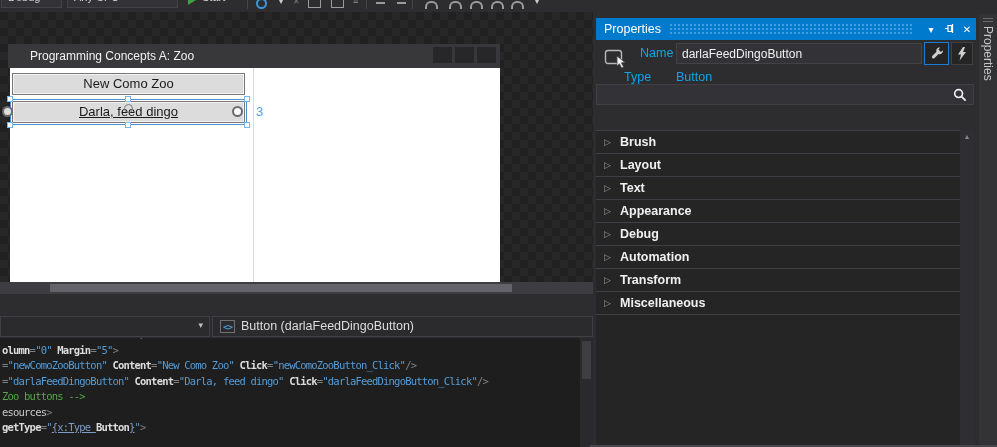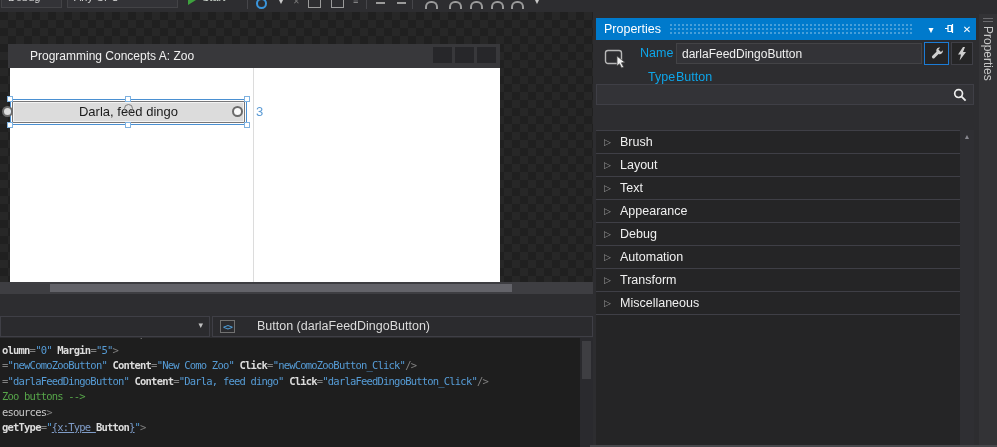--- a/index.html
+++ b/index.html
@@ -52,21 +52,21 @@
 
   
   #navbar{left:0;top:315px;width:593px;height:23px;background:#2d2d30;}
   .nav-combo{position:absolute;top:1px;height:21px;background:#2b2b2e;border:1px solid #3f3f46;box-sizing:border-box;}
   #nav-left{left:0;width:210px;}
   #nav-left-caret{position:absolute;right:6px;top:3px;color:#c0c0c0;font-size:9px;}
   #nav-right{left:212px;width:381px;color:#dcdcdc;font-size:12.5px;line-height:19px;}
   #xml-tag-icon{position:absolute;left:7px;top:3px;width:15px;height:13px;border:1px solid #717171;
                 color:#4e9cd6;font-size:9px;font-weight:bold;text-align:center;line-height:12px;
                 letter-spacing:-1px;box-sizing:border-box;font-family:"DejaVu Sans Mono",monospace;}
-  #nav-right-label{position:absolute;left:44px;top:0;}
+  #nav-right-label{position:absolute;left:28px;top:0;}
 
   
   #code-area{left:0;top:338px;width:593px;height:109px;background:#1e1e1e;overflow:hidden;}
   #code-lines{position:absolute;left:2px;top:-11px;font-family:"DejaVu Sans Mono",monospace;
               font-size:10.5px;letter-spacing:-0.8px;}
   .code-line{height:15.5px;line-height:15.5px;white-space:pre;}
   .seg-a{color:#dcdcdc;font-weight:600;}
   .seg-v{color:#569cd6;}
   .seg-t{color:#808080;}
   .seg-e{color:#c8c8c8;}
@@ -96,21 +96,21 @@
   #props-search{left:0;top:66px;width:378px;height:21px;background:#333337;border:1px solid #3f3f46;box-sizing:border-box;}
   #props-search input{position:absolute;left:4px;top:1px;width:340px;height:17px;background:transparent;
                       border:none;outline:none;color:#f0f0f0;font-size:12px;font-family:"Liberation Sans",sans-serif;}
   #search-icon{position:absolute;right:6px;top:3px;}
   #arrange-row{left:8px;top:90px;color:#f0f0f0;font-size:12.5px;font-weight:bold;}
   #arrange-caret{color:#c8c8c8;font-size:9px;padding-left:5px;font-weight:normal;}
   #cat-list{left:0;top:112px;width:364px;}
   .cat-row{height:23px;background:#252526;border-top:1px solid #3f3f46;box-sizing:border-box;
            display:flex;align-items:center;}
   .exp{color:#9a9a9a;font-size:9px;width:16px;padding-left:8px;}
-  .cat-label{color:#f0f0f0;font-size:12.5px;font-weight:normal;}
+  .cat-label{color:#f0f0f0;font-size:12.5px;font-weight:bold;}
   #props-filler{left:0;top:296px;width:364px;height:133px;background:#252526;border-top:1px solid #3f3f46;}
   #props-vscroll{left:364px;top:112px;width:14px;height:317px;background:#2f2f33;}
   #scroll-up{position:absolute;left:0;top:3px;width:14px;text-align:center;color:#87878f;font-size:7px;}
 
   
   #side-strip{left:979px;top:14px;width:18px;height:433px;background:#333336;}
   #side-strip-grip{position:absolute;left:4px;top:4px;width:10px;height:2px;
                    border-top:1px solid #6a6a6e;border-bottom:1px solid #6a6a6e;}
   #side-strip-label{position:absolute;left:2px;top:12px;writing-mode:vertical-rl;
                     color:#c8c8c8;font-size:12px;}
@@ -155,21 +155,24 @@
   <div id="dw-titlebar" class="abs">
     <span>Programming Concepts A: Zoo</span>
   </div>
   <div class="dw-chrome" style="left:425px;"></div>
   <div class="dw-chrome" style="left:447px;"></div>
   <div class="dw-chrome" style="left:469px;"></div>
 
   <div id="dw-surface" class="abs">
     <div id="dw-gridline" class="abs"></div>
 
-    <div class="wpf-btn" style="top:33px;">
+    <div class="wpf-btn" style="top:5px;">
+      <span>New Como Zoo</span>
+    </div>
+    <div class="wpf-btn" style="top:33px;text-decoration:underline;">
       <span>Darla, feed dingo</span>
     </div>
 
     <div id="sel-rect" class="abs"></div>
     <div class="sel-handle" style="left:-3px;top:28px;"></div>
     <div class="sel-handle" style="left:115px;top:28px;"></div>
     <div class="sel-handle" style="left:234px;top:28px;"></div>
     <div class="sel-handle" style="left:-3px;top:54px;"></div>
     <div class="sel-handle" style="left:115px;top:54px;"></div>
     <div class="sel-handle" style="left:234px;top:54px;"></div>
@@ -235,21 +238,21 @@
     <svg width="14" height="14" viewBox="0 0 16 16">
       <path d="M14.6 3.6a3.6 3.6 0 0 1-4.8 4.3L5.2 12.5a1.7 1.7 0 1 1-2.4-2.4L7.4 5.5a3.6 3.6 0 0 1 4.3-4.8L9.6 2.8l2.9 2.9 2.1-2.1z" fill="#cfcfcf"></path>
     </svg>
   </div>
   <div id="bolt-btn" class="mini-btn">
     <svg width="10" height="14" viewBox="0 0 10 14">
       <path d="M6 0 1 7.5h3L2.6 13.5 9 5h-3L8 0z" fill="#cfcfcf"></path>
     </svg>
   </div>
 
-  <span class="plabel" style="left:52px;top:52px;">Type</span>
+  <span class="plabel" style="left:28px;top:52px;">Type</span>
   <span class="plabel" style="left:80px;top:52px;">Button</span>
 
   <div id="props-search" class="abs">
     <input style="">
     <span id="search-icon">
       <svg width="14" height="14" viewBox="0 0 14 14">
         <circle cx="5.6" cy="5.6" r="3.9" fill="none" stroke="#ececec" stroke-width="1.7"></circle>
         <line x1="8.6" y1="8.6" x2="12.6" y2="12.6" stroke="#ececec" stroke-width="1.9"></line>
       </svg>
     </span>

